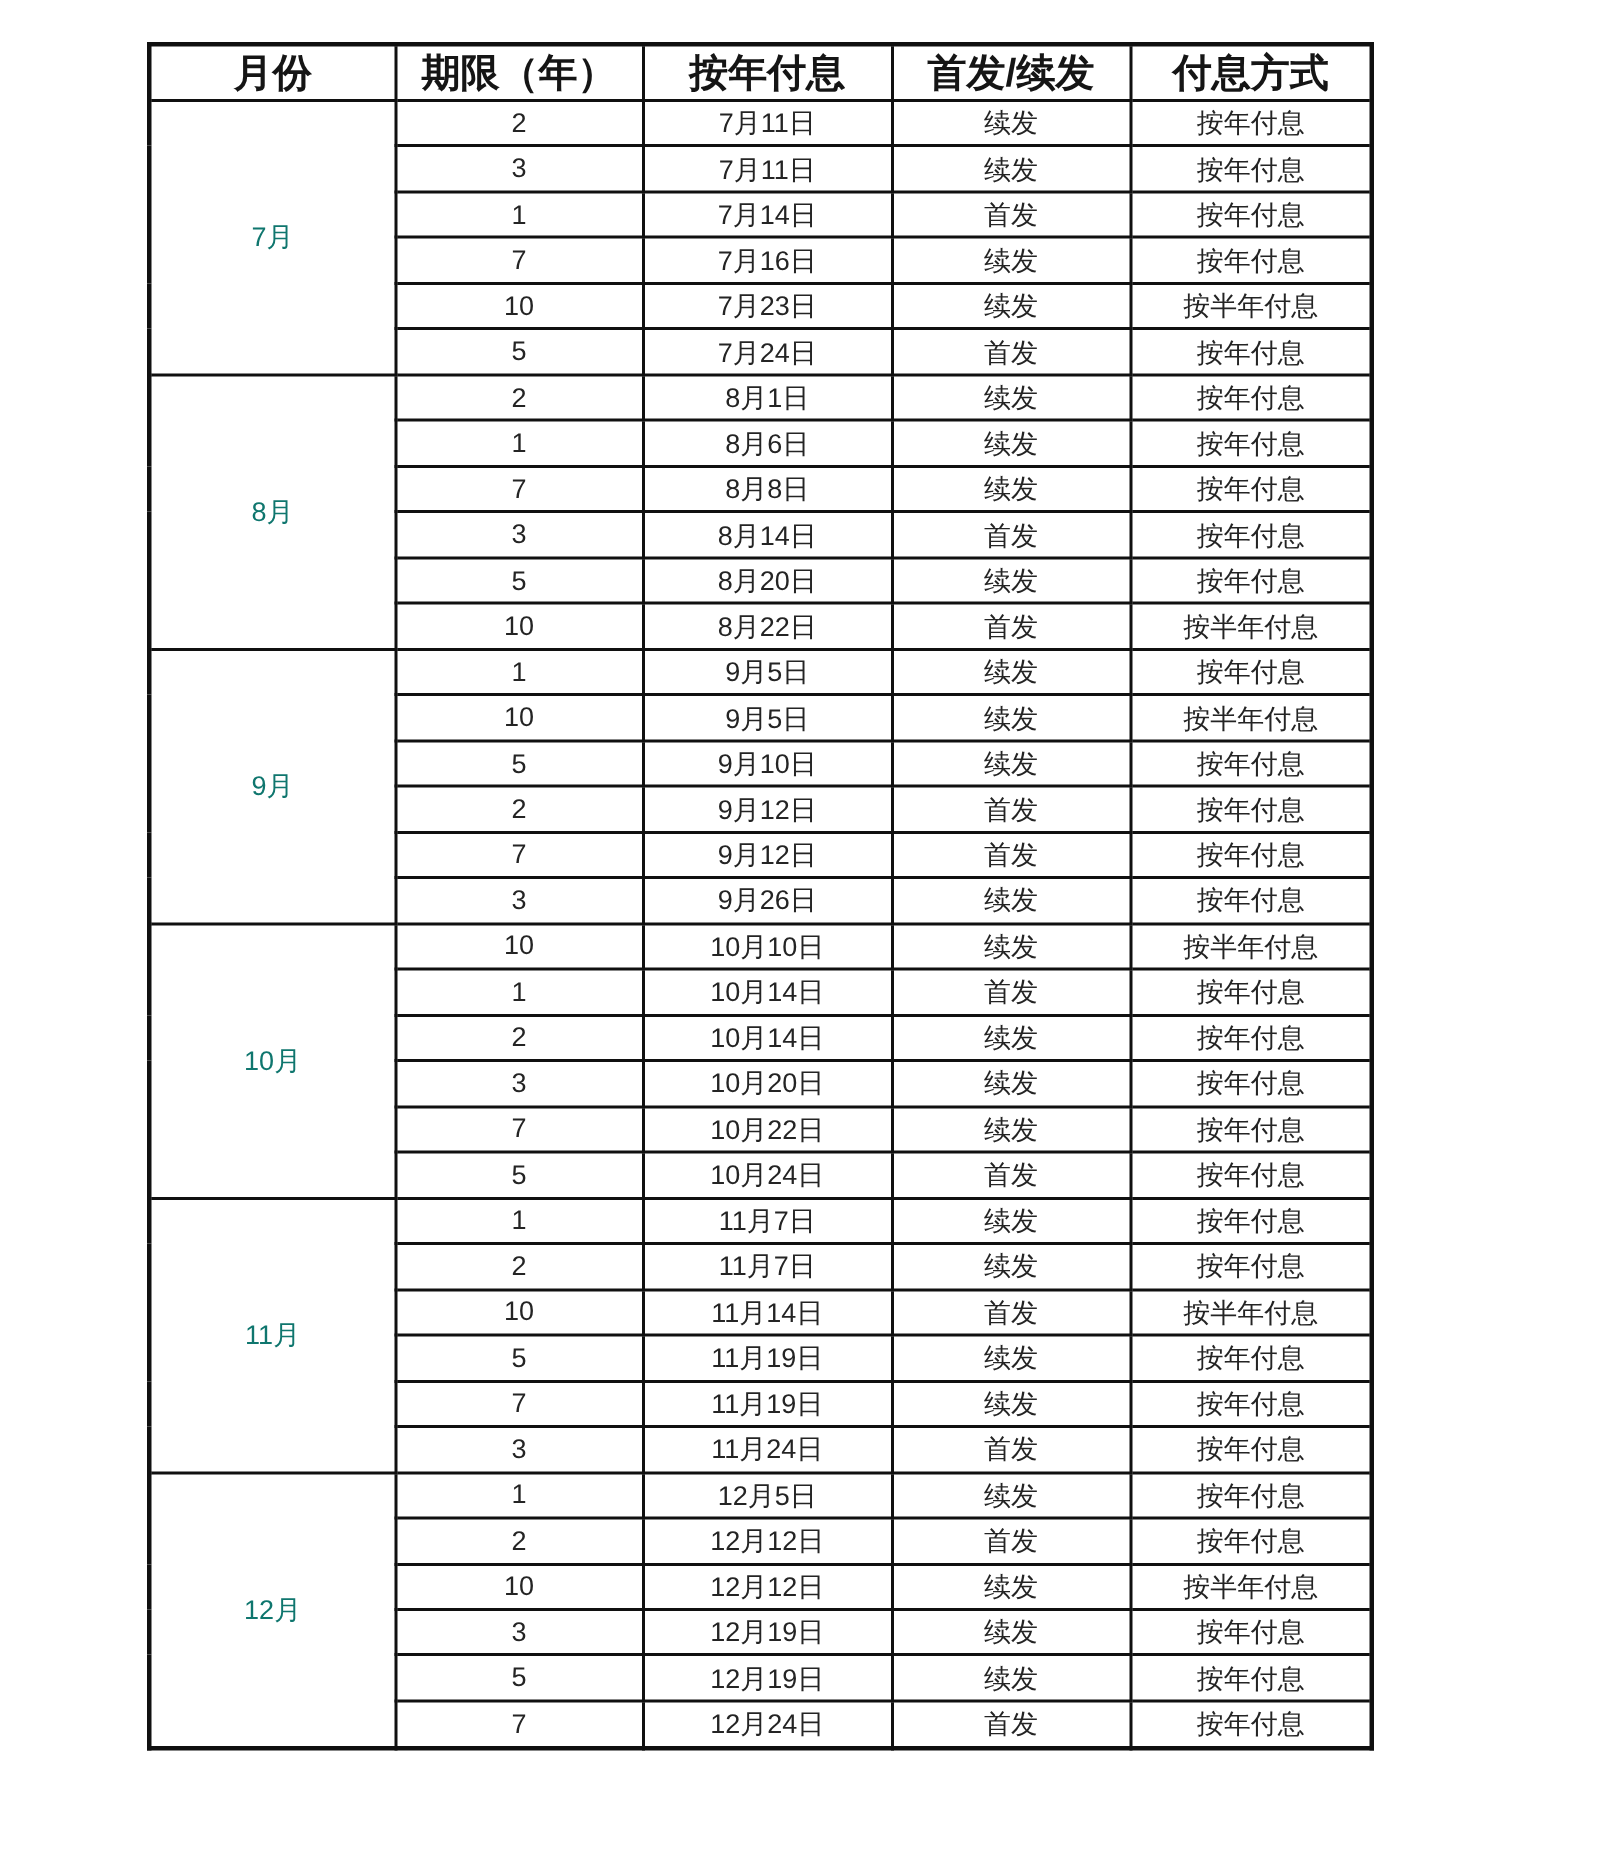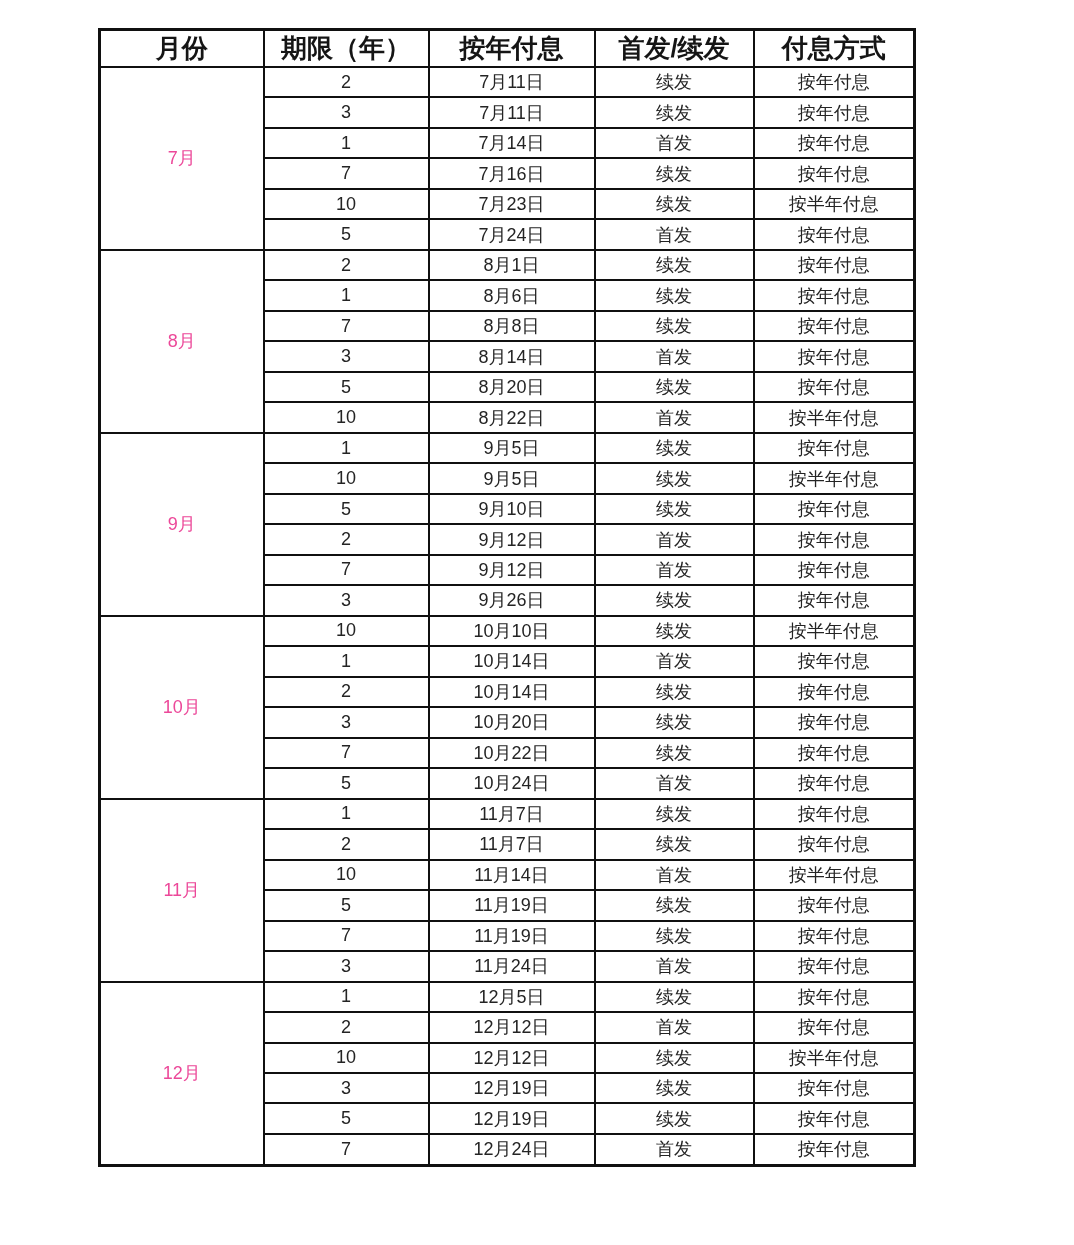--- a/index.html
+++ b/index.html
@@ -45,21 +45,21 @@
     font-weight: bold;
     color: #151515;
   }
   table.schedule tbody td {
     font-size: 18px;
     font-weight: normal;
     color: #242424;
   }
   table.schedule td.month-cell {
     font-size: 18px;
-    color: #ec4899;
+    color: #0f766e;
   }
   col.c-month { width: 164px; }
   col.c-term { width: 165px; }
   col.c-date { width: 166px; }
   col.c-issue { width: 159px; }
   col.c-pay { width: 161px; }
 </style>
 </head>
 <body>
 

